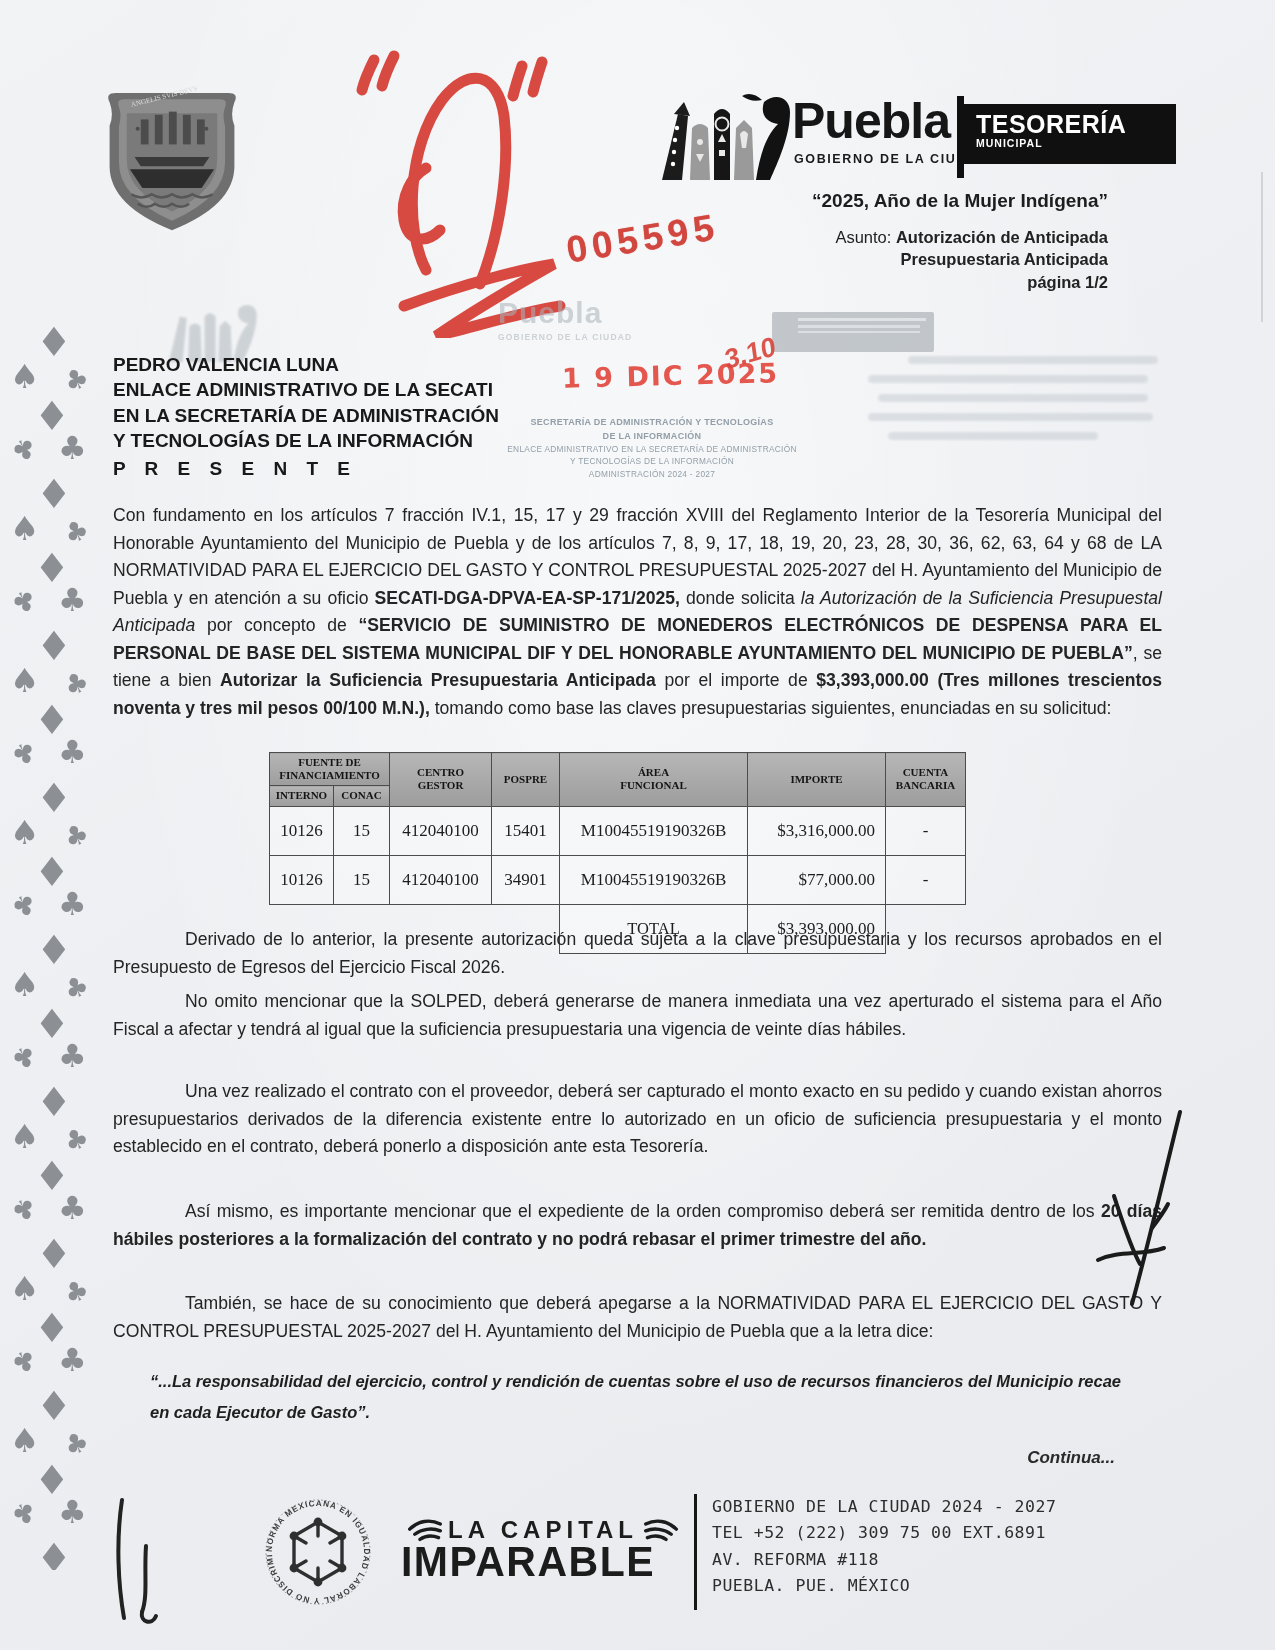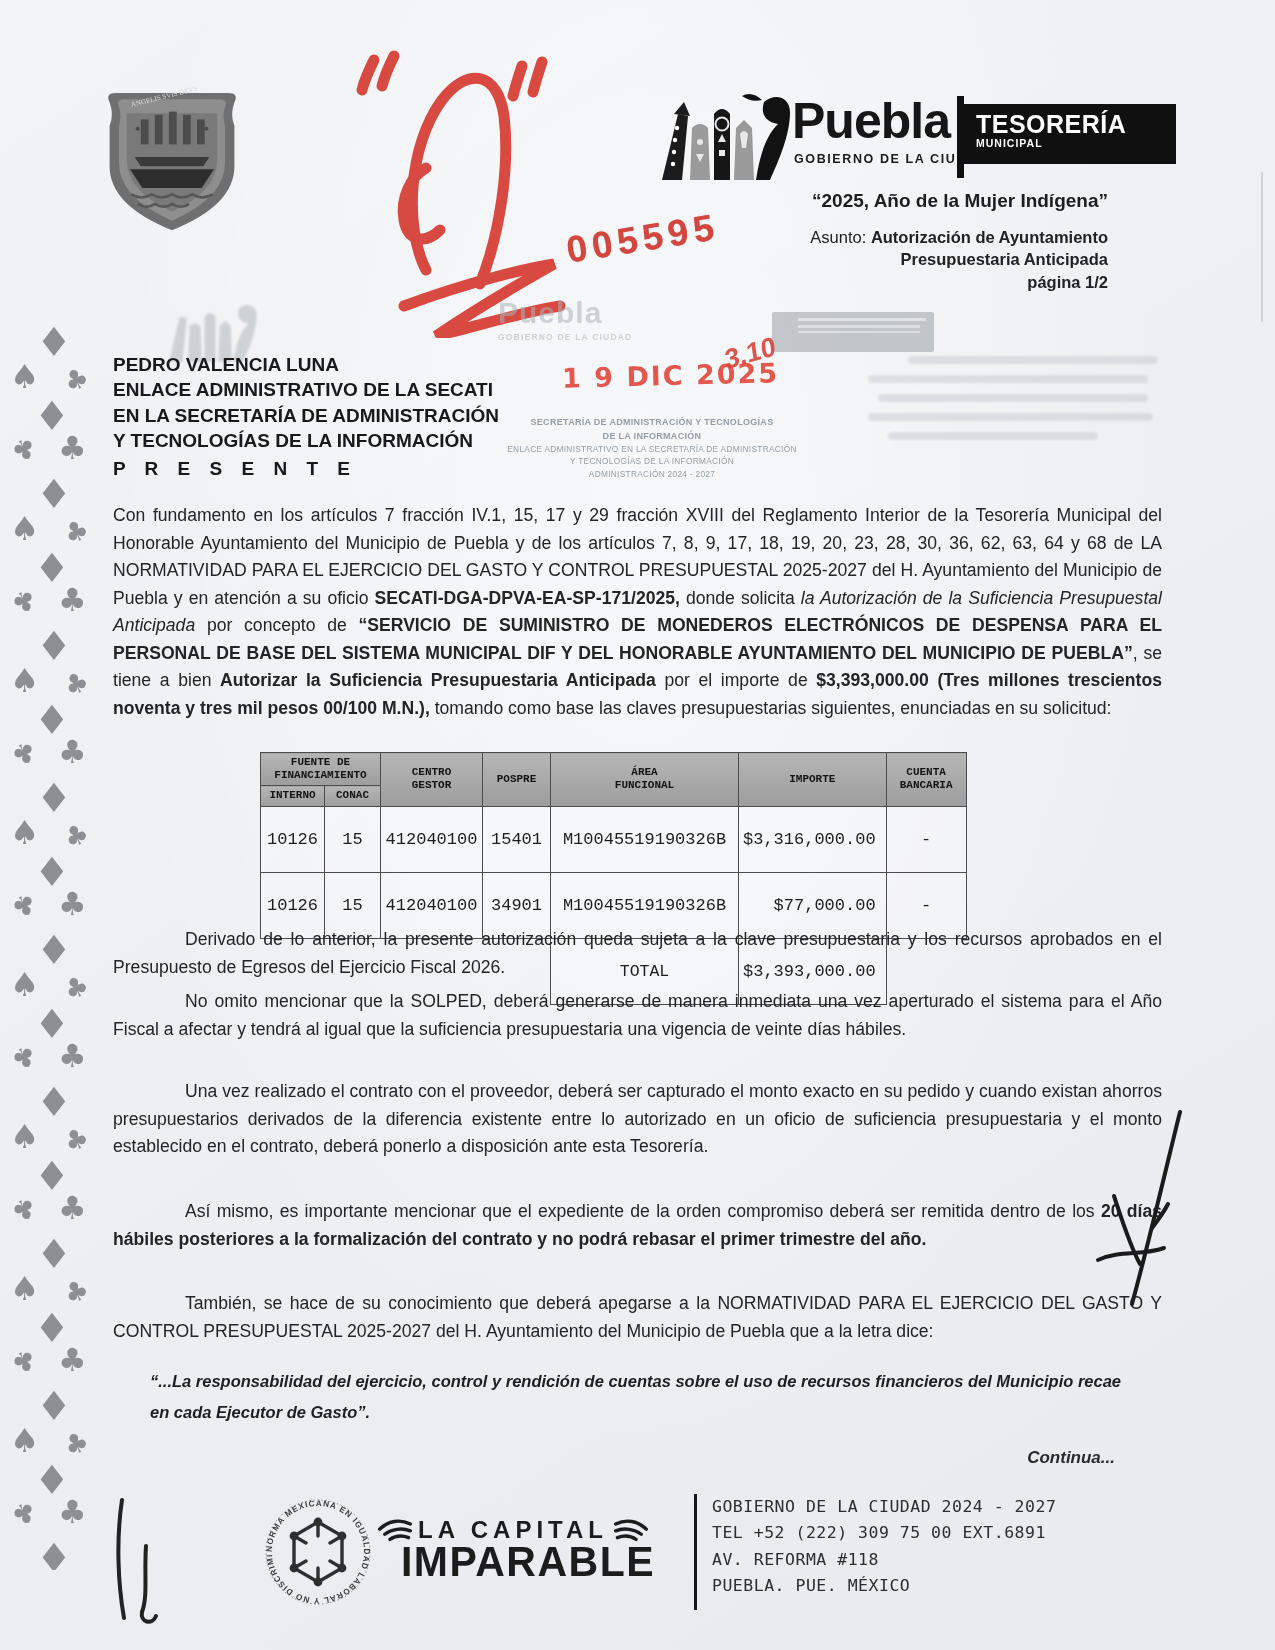--- a/index.html
+++ b/index.html
@@ -90,37 +90,37 @@
   .seg-b{font-weight:bold}
   .seg-i{font-style:italic}
 
   .quote{
     left:150px;top:1366px;width:975px;font-size:16.5px;font-weight:bold;font-style:italic;
     line-height:1.85;color:#1f1f1f;
   }
   .continua{left:115px;top:1448px;width:1000px;text-align:right;font-size:17px;font-weight:bold;font-style:italic;color:#2a2a2a}
 
   
-  .budget-table{left:260px;top:752px;border-collapse:collapse;font-family:Liberation Mono, monospace}
+  .budget-table{left:269px;top:752px;border-collapse:collapse;font-family:Liberation Serif, serif}
   .budget-table th,.budget-table td{border:1.6px solid #4c4c4c}
   .budget-table th{
     background:linear-gradient(#b6b6b6,#9d9d9d);
     font-size:11px;line-height:1.2;color:#141414;padding:3px 2px;white-space:pre-line;
   }
-  .budget-table td{font-size:17px;color:#1d1d1d;text-align:center;padding:23px 4px;background:rgba(255,255,255,.25)}
+  .budget-table td{font-size:17px;color:#1d1d1d;text-align:center;padding:14px 4px;background:rgba(255,255,255,.25)}
   .budget-table td.money{text-align:right;padding-right:10px}
   .budget-table td.no-cell{border:none;background:transparent}
   .budget-table td.total-label{font-weight:normal;font-size:16.5px}
 
   
   .ink-check{left:1092px;top:1108px;width:110px;height:200px}
   .pen-mark{left:108px;top:1496px;width:70px;height:140px}
   .seal{left:258px;top:1492px;width:120px;height:120px}
   .capital{left:378px;top:1516px;width:300px;text-align:center;color:#1c1c1c}
-  .capital .row1{display:flex;align-items:center;justify-content:flex-start;gap:6px}
+  .capital .row1{display:flex;align-items:center;justify-content:flex-end;gap:6px}
   .capital .lc{font-size:24px;font-weight:bold;letter-spacing:5px}
   .capital .imp{font-size:41px;font-weight:bold;letter-spacing:1.5px;margin-top:-6px;transform:scaleY(1.04)}
   .footer-divider{left:694px;top:1494px;width:3px;height:116px;background:#161616}
   .contact{
     left:712px;top:1494px;font-family:"DejaVu Sans Mono",monospace;
     font-size:16.5px;line-height:1.6;color:#2d2d2d;letter-spacing:.5px;
   }
 
   .edge-line{left:1261px;top:172px;width:2px;height:150px;background:#c9ccd0;opacity:.8}
 </style>
@@ -262,21 +262,21 @@
   <div class="abs brand-sub">GOBIERNO DE LA CIUDAD</div>
   <div class="abs brand-bar"></div>
   <div class="abs tesoreria">
     <div class="t1">TESORERÍA</div>
     <div class="t2">MUNICIPAL</div>
   </div>
 
   <div class="abs slogan">“2025, Año de la Mujer Indígena”</div>
 
   <div class="abs oficio-block">
-    <div><span>Asunto: </span><b>Autorización de Ayuntamiento</b></div>
+    <div><span>Asunto: </span><b>Autorización de Anticipada</b></div>
     <div><b>Presupuestaria Anticipada</b></div>
     <div><b>página 1/2</b></div>
   </div>
 
   <svg class="abs ghost-icons" viewBox="0 0 150 102">
     <g fill="#7d8890">
       <path d="M18,96 L34,30 L44,32 L38,96 Z"></path>
         <path d="M46,96 L48,44 Q56,36 64,44 L66,96 Z"></path>
       <path d="M70,96 L70,30 Q78,20 86,30 L86,96 Z"></path>
         <path d="M90,96 L92,44 L100,36 L108,44 L110,96 Z"></path>

